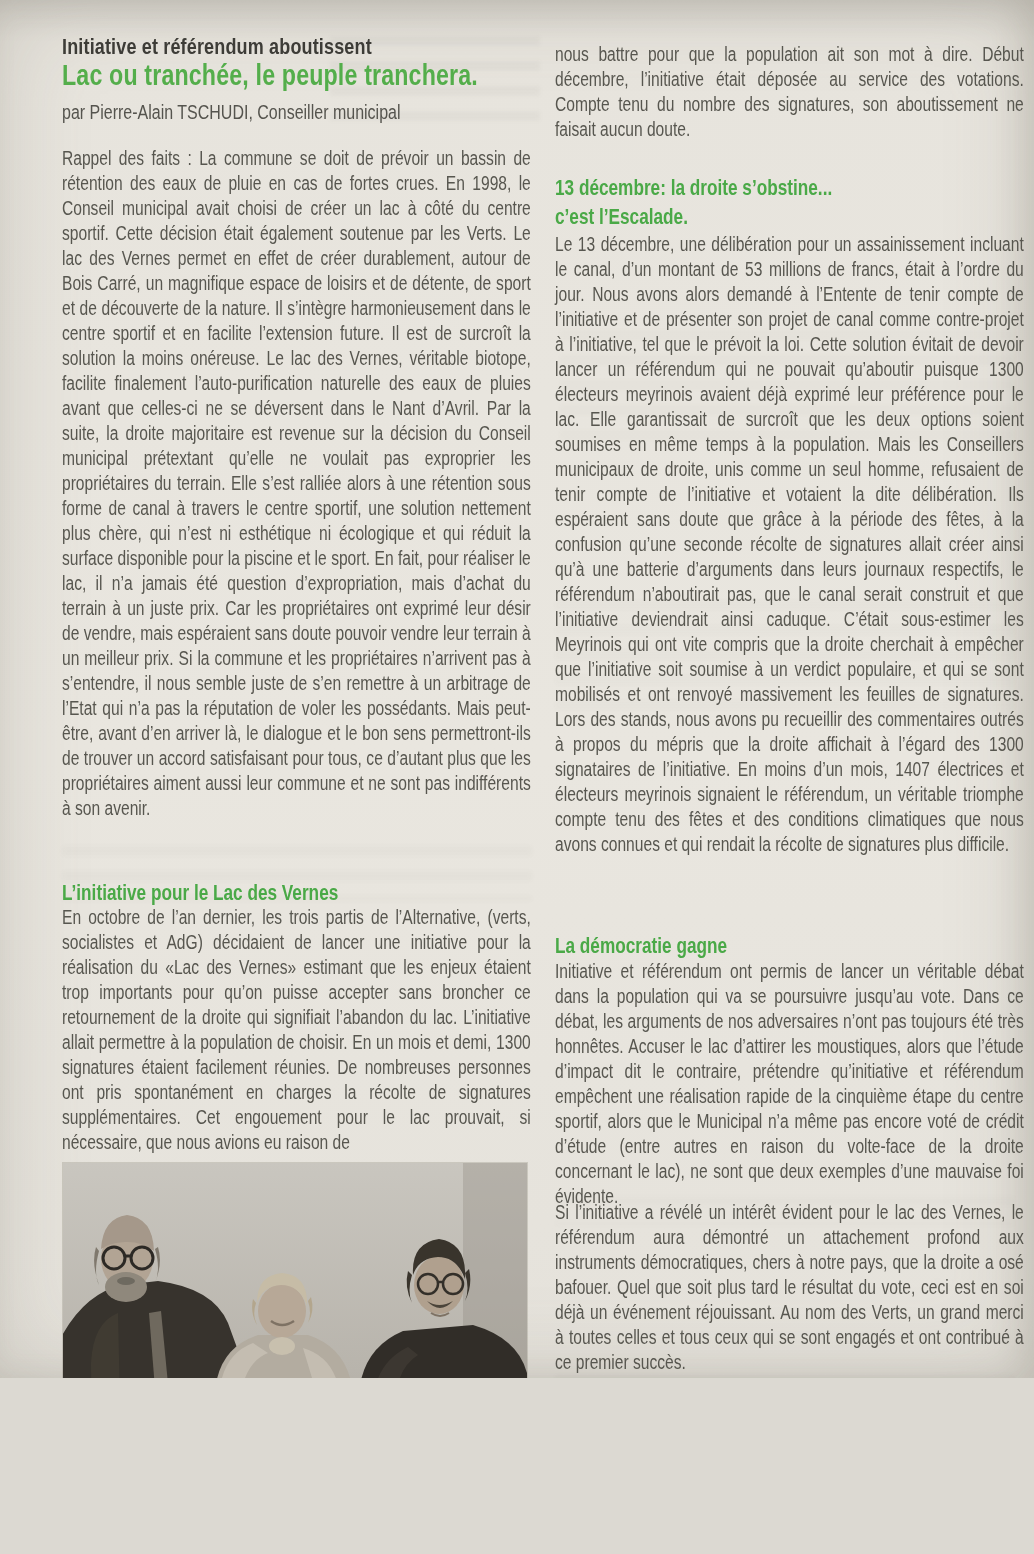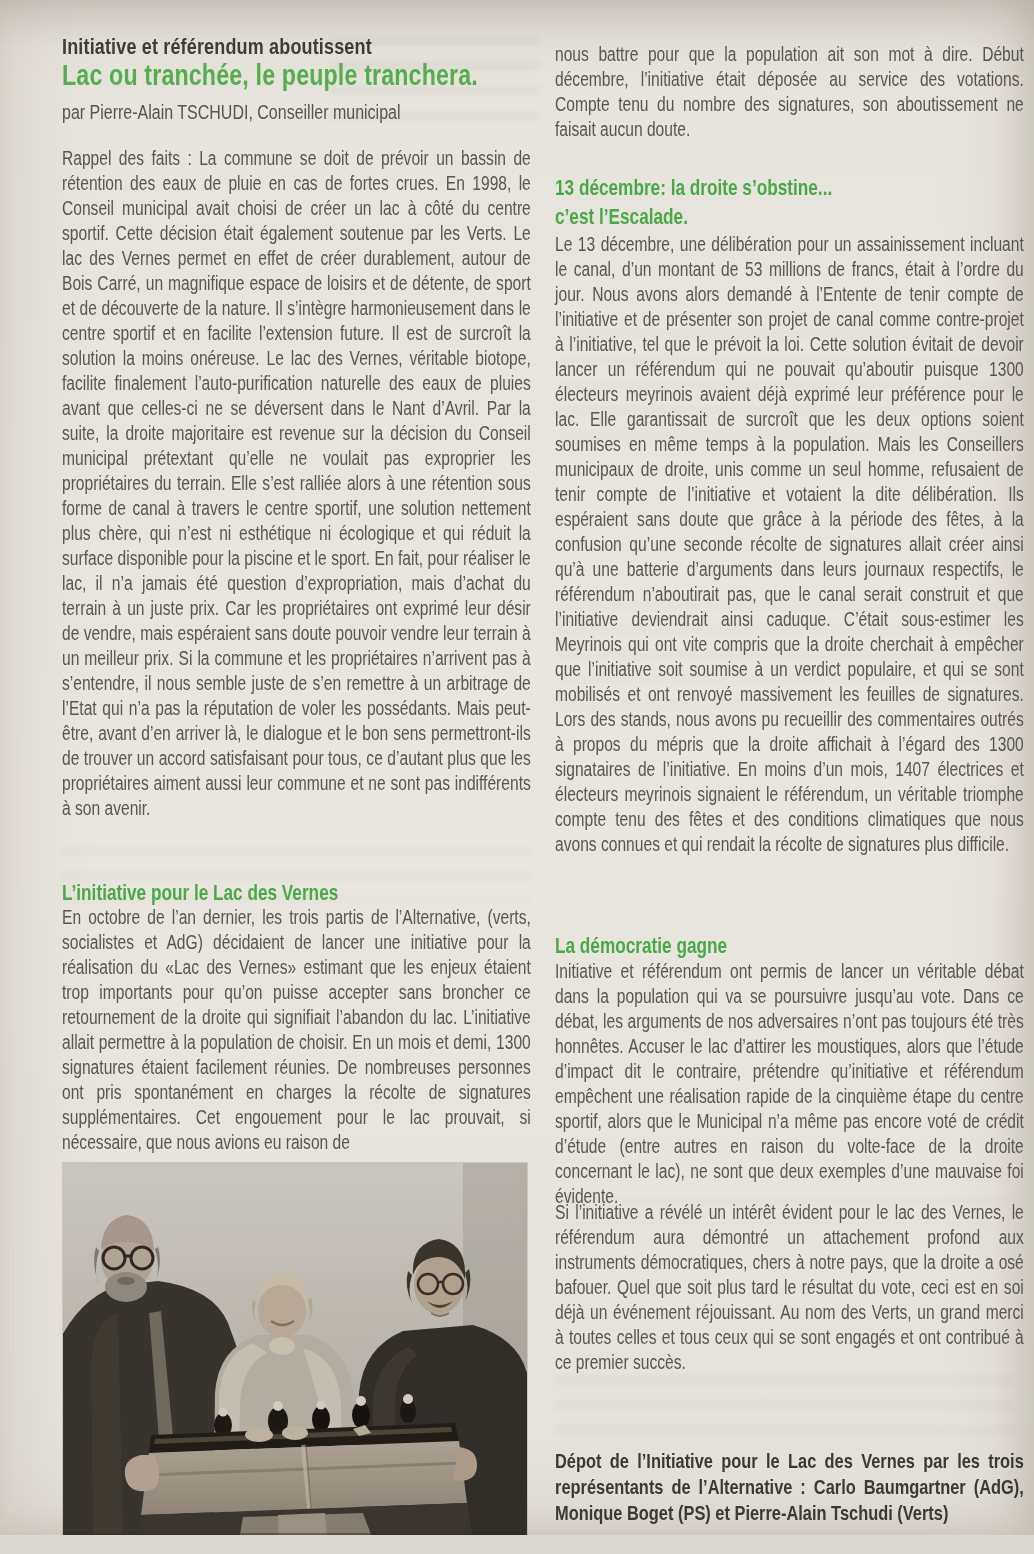--- a/index.html
+++ b/index.html
@@ -3,21 +3,21 @@
 <meta charset="utf-8">
 <style>
   html,body{margin:0;padding:0;}
   body{
     width:1034px;height:1554px;
     font-family:"Liberation Sans","DejaVu Sans",sans-serif;
     background:#dcd9d2;
     overflow:hidden;
   }
   .page{
-    position:relative;width:1034px;height:1535px;
+    position:relative;width:1034px;height:1378px;
     background:
       linear-gradient(180deg,#d8d5ce 0%,#e7e4dd 3%,#e9e6df 55%,#e5e2db 100%);
     box-shadow:inset 0 0 90px rgba(110,104,90,.22), inset -14px 0 30px rgba(110,104,90,.15);
     overflow:hidden;
   }
   
   .ghost{
     position:absolute;
     background:repeating-linear-gradient(180deg,
       rgba(90,88,80,.16) 0 10px, rgba(90,88,80,0) 10px 25px);

